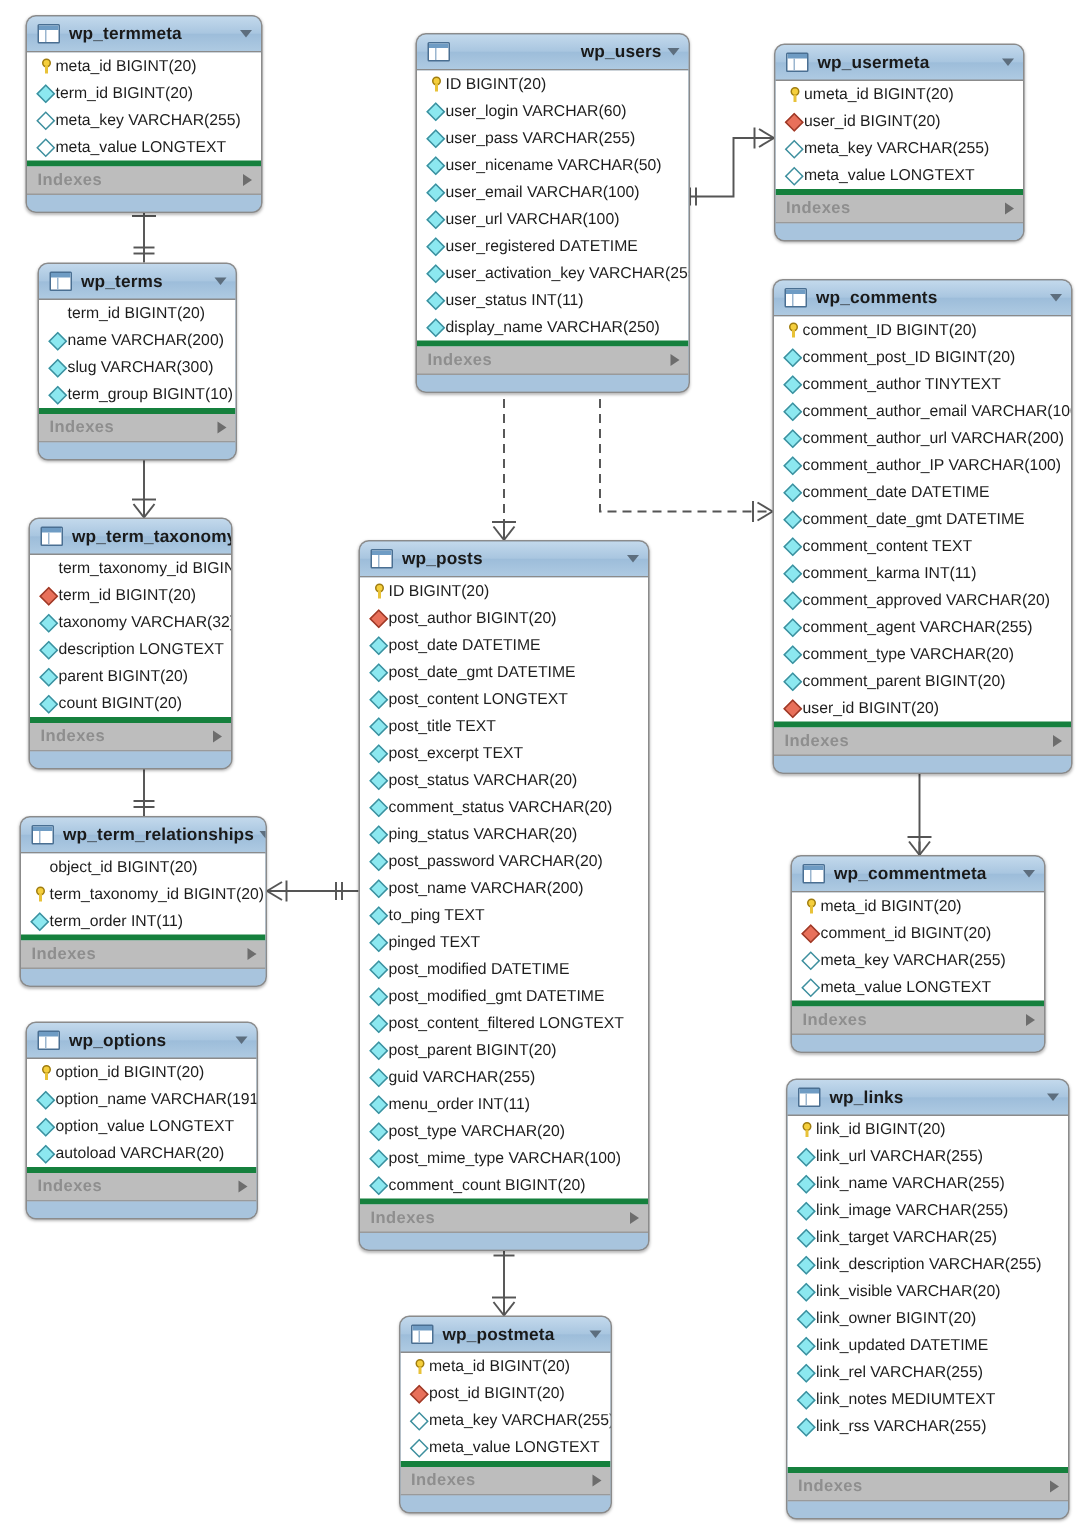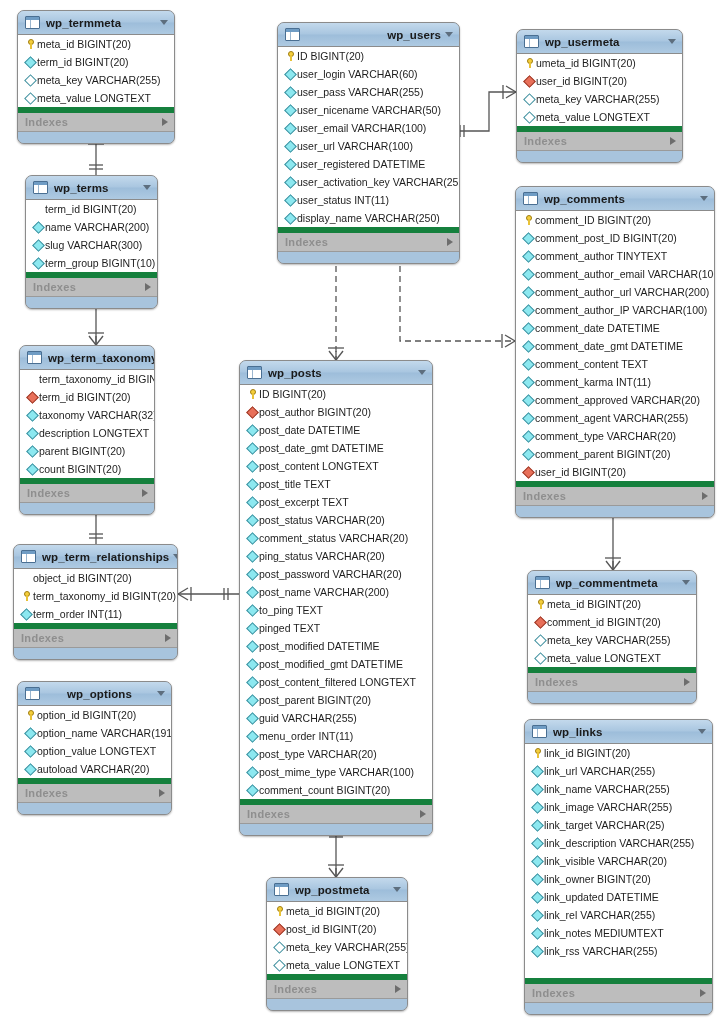--- a/index.html
+++ b/index.html
@@ -41,21 +41,21 @@
   }
   .tbl-title{
     font-size:11.5px;font-weight:bold;color:#1a1a1a;white-space:nowrap;
     letter-spacing:.1px;flex:1 1 auto;
   }
   .tbl-caret{
     width:0;height:0;flex:0 0 auto;
     border-left:4.5px solid transparent;border-right:4.5px solid transparent;
     border-top:5px solid #5d6e7e;margin-left:4px;
   }
-  .cols{background:#ffffff;border-bottom:6px solid #15803d;}
+  .cols{background:#ffffff;border-bottom:4px solid #15803d;}
   .col-row{
     height:18px;display:flex;align-items:center;
     padding-left:6px;white-space:nowrap;
   }
   .col-ico{width:13px;flex:0 0 auto;display:flex;align-items:center;justify-content:center;}
   .col-txt{font-size:10.5px;color:#1d1d1d;line-height:18px;}
   .ico-none{width:13px;height:9px;}
 
   .dia{width:9px;height:9px;transform:rotate(45deg);box-sizing:border-box;}
   .dia.cyan{background:#8ce8f0;border:1px solid #3d8f9e;}
@@ -320,21 +320,21 @@
           </span>
           <span class="col-txt">term_order INT(11)</span>
         </div>
       </div>
       <div class="idx-row">
         <span class="idx-label">Indexes</span>
         <span class="idx-arrow"></span>
       </div>
       <div class="tbl-foot"></div>
     </div>
-    <div class="table-box" style="left: 17px; top: 681px; width: 155px; text-align: center;">
+    <div class="table-box" style="left: 17px; top: 681px; width: 155px;">
       <div class="tbl-header">
         <span class="tbl-icon"></span>
         <span class="tbl-title">wp_options</span>
         <span class="tbl-caret"></span>
       </div>
       <div class="cols">
         <div class="col-row">
           <span class="col-ico">
             <span class="key"></span>
           </span>

